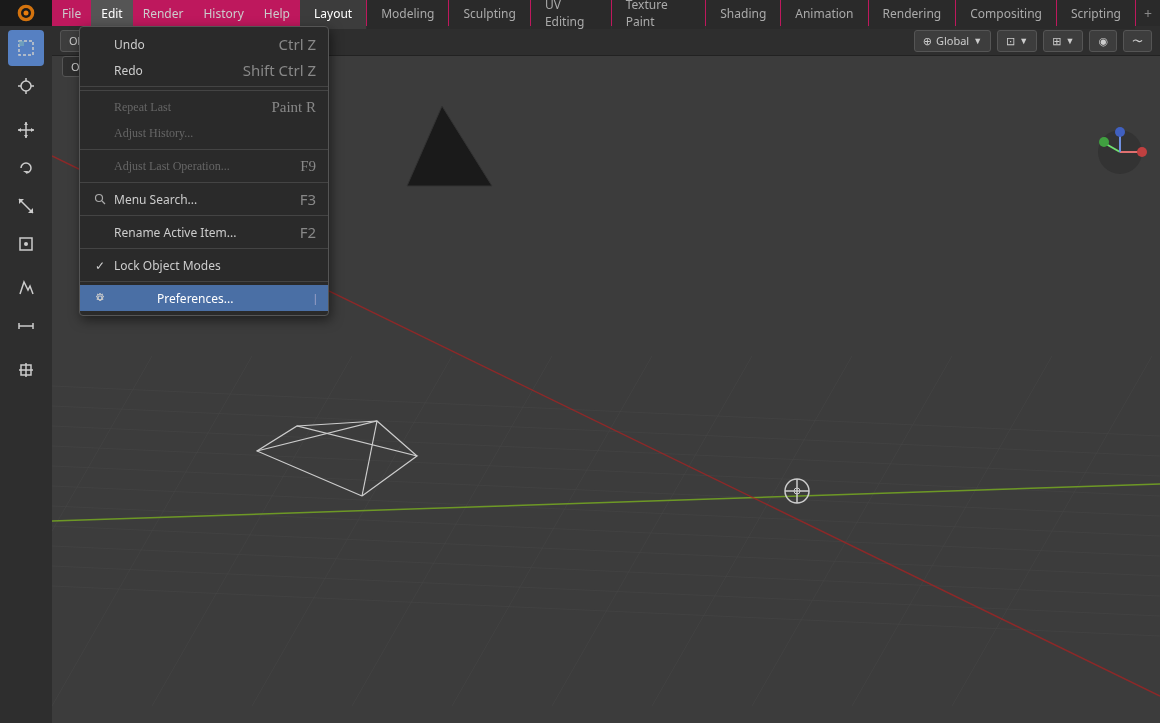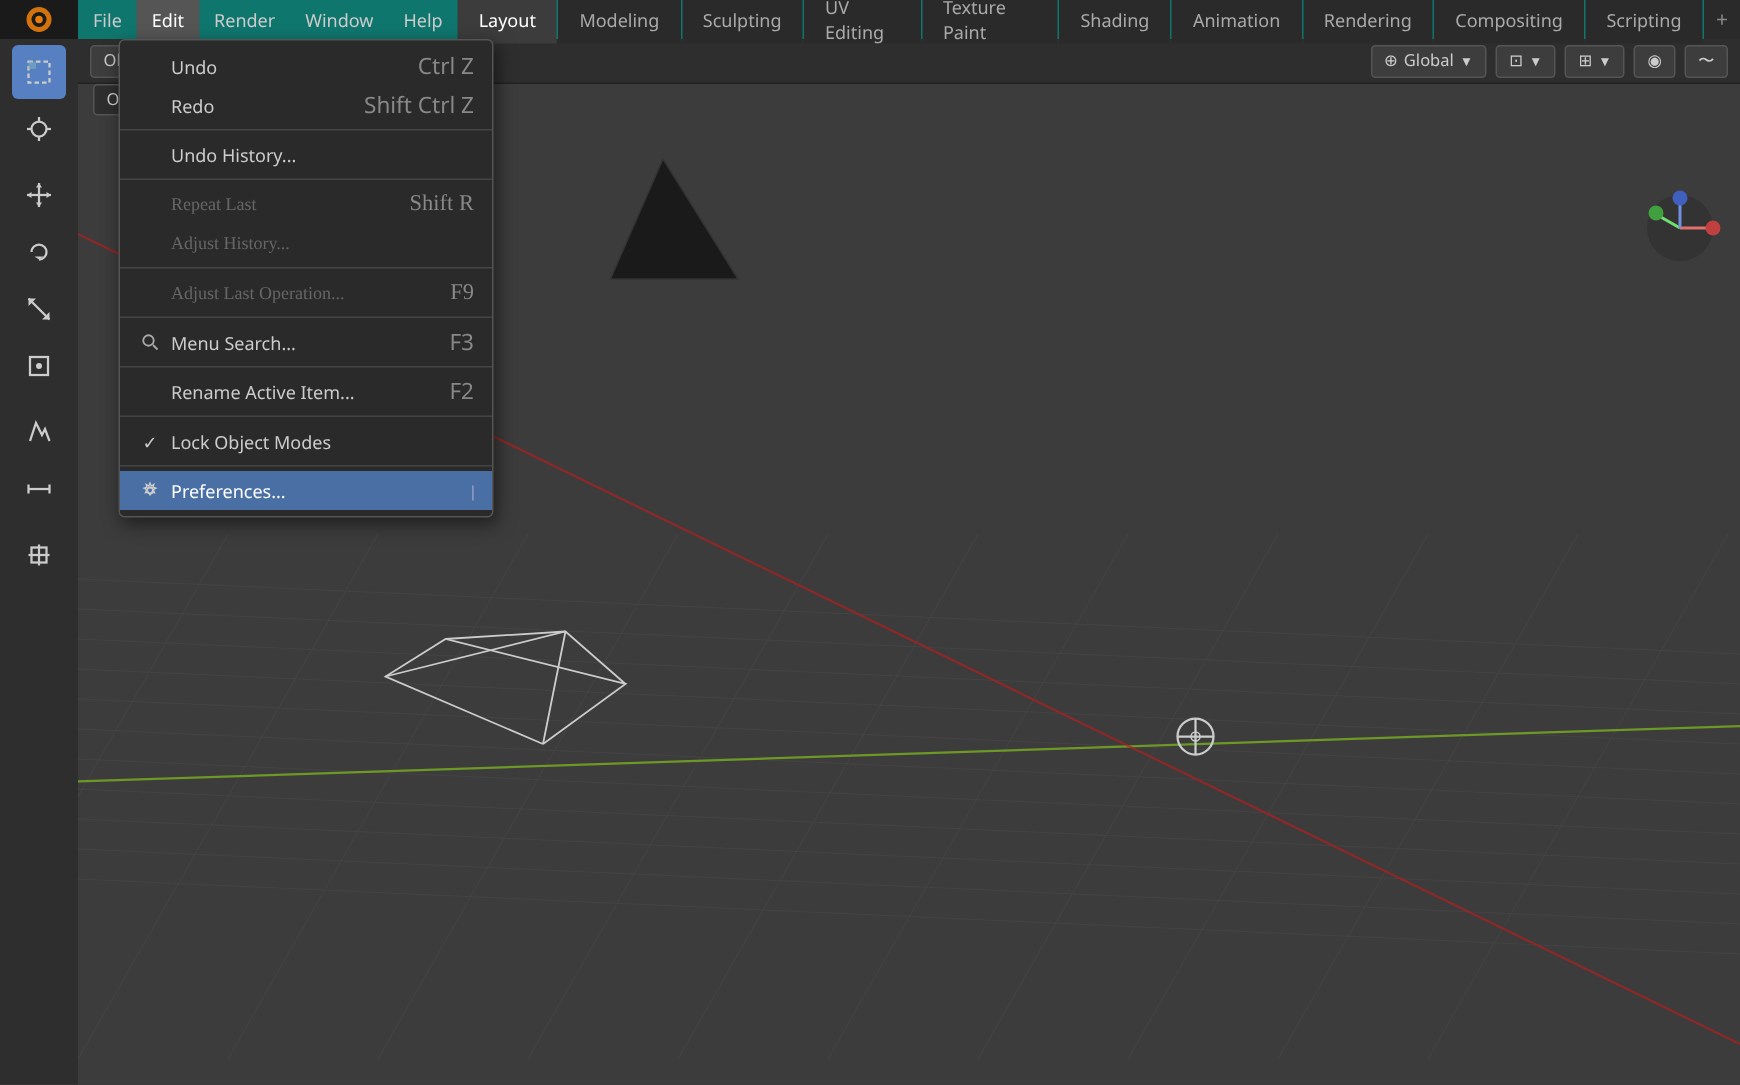--- a/index.html
+++ b/index.html
@@ -12,21 +12,21 @@
       color: #e0e0e0;
       overflow: hidden;
       position: relative;
     }
 
     
     .top-menubar {
       position: absolute;
       top: 0; left: 0; right: 0;
       height: 26px;
-      background: #0f766e;
+      background: #be185d;
       display: flex;
       align-items: center;
       z-index: 100;
     }
     .top-menubar .logo-area {
       width: 52px;
       display: flex;
       align-items: center;
       justify-content: center;
       height: 100%;
@@ -198,20 +198,21 @@
       padding: 4px 12px;
       height: 26px;
       cursor: pointer;
       color: #ccc;
       font-size: 12px;
       position: relative;
     }
     .menu-item.highlighted {
       background: #4a6fa5;
       color: #fff;
+      gap: 43px;
     }
     .menu-item.disabled {
       color: #666;
       cursor: default;
       font-family: Liberation Serif, serif;
     }
     .menu-item-label {
       flex: 1;
     }
     .menu-item-shortcut {
@@ -262,21 +263,21 @@
     <svg class="blender-logo" viewBox="0 0 24 24" fill="none">
       <circle cx="12" cy="12" r="10" fill="#e87d0d" opacity="0.9"></circle>
       <circle cx="12" cy="12" r="6" fill="#1a1a1a"></circle>
       <circle cx="12" cy="12" r="3" fill="#e87d0d"></circle>
     </svg>
   </div>
   <div class="top-menu-items">
     <div class="top-menu-item">File</div>
     <div class="top-menu-item active-edit">Edit</div>
     <div class="top-menu-item">Render</div>
-    <div class="top-menu-item">Window</div>
+    <div class="top-menu-item">History</div>
     <div class="top-menu-item">Help</div>
   </div>
 
   <div style="flex:1; display:flex; align-items:center; justify-content:center; height:100%; gap:1px;">
     <div class="ws-tab active">Layout</div>
     <div class="ws-tab">Modeling</div>
     <div class="ws-tab">Sculpting</div>
     <div class="ws-tab">UV Editing</div>
     <div class="ws-tab">Texture Paint</div>
     <div class="ws-tab">Shading</div>
@@ -464,31 +465,27 @@
   </div>
 
   <div class="menu-item">
     <div class="menu-item-check"></div>
     <span class="menu-item-label">Redo</span>
     <span class="menu-item-shortcut">Shift Ctrl Z</span>
   </div>
 
   <div class="menu-separator"></div>
 
-  <div class="menu-item">
-    <div class="menu-item-check"></div>
-    <span class="menu-item-label">Undo History...</span>
-  </div>
 
   <div class="menu-separator"></div>
 
   <div class="menu-item disabled">
     <div class="menu-item-check"></div>
     <span class="menu-item-label">Repeat Last</span>
-    <span class="menu-item-shortcut">Shift R</span>
+    <span class="menu-item-shortcut">Paint R</span>
   </div>
 
   <div class="menu-item disabled">
     <div class="menu-item-check"></div>
     <span class="menu-item-label">Adjust History...</span>
   </div>
 
   <div class="menu-separator"></div>
 
   <div class="menu-item disabled">

